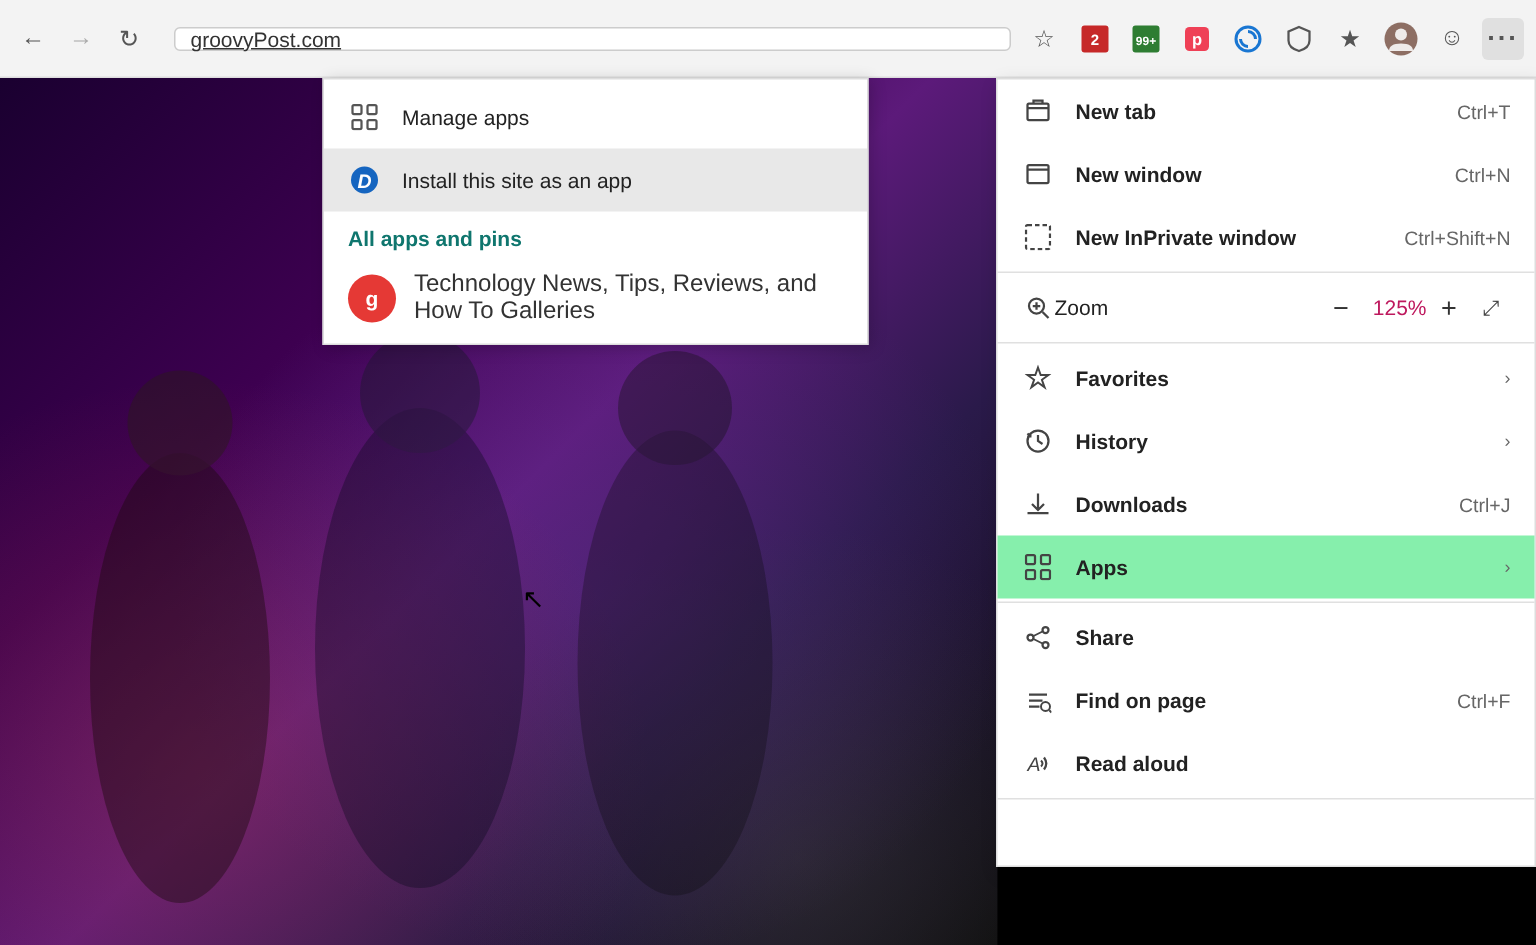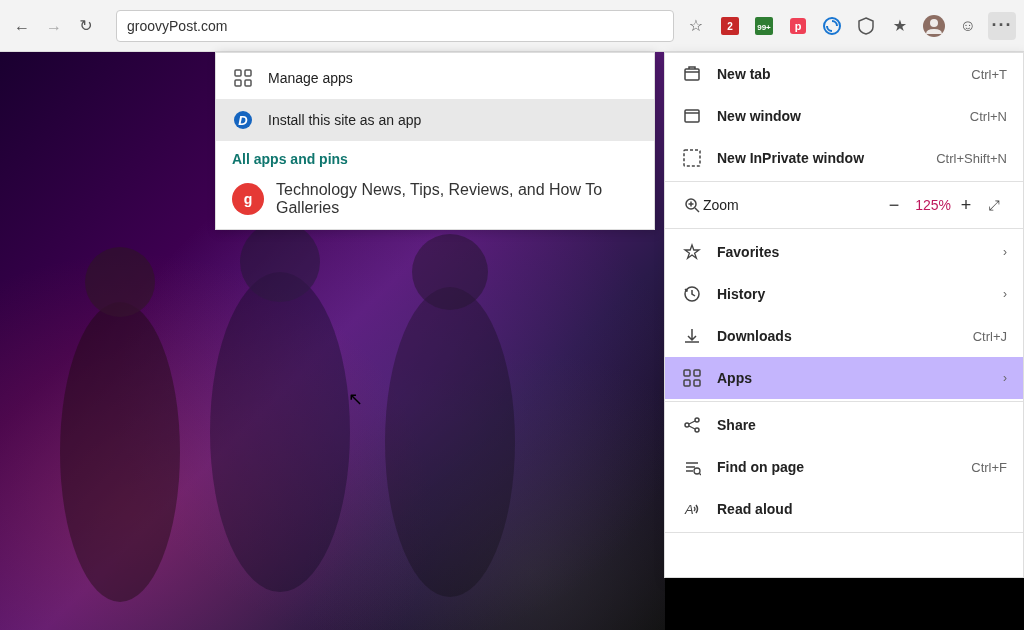--- a/index.html
+++ b/index.html
@@ -19,30 +19,31 @@
       background: #f3f3f3;
       display: flex;
       align-items: center;
       padding: 0 8px;
       border-bottom: 1px solid #ddd;
       position: relative;
       z-index: 10;
     }
     .address-bar {
       flex: 1;
-      height: 32px;
+      height: 16px;
       background: #fff;
       border: 1px solid #ccc;
       border-radius: 4px;
       display: flex;
       align-items: center;
       padding: 0 10px;
       font-size: 14px;
       color: #333;
       margin: 0 8px;
+      text-decoration: underline;
     }
     .toolbar-icons {
       display: flex;
       align-items: center;
       gap: 6px;
     }
     .toolbar-icon {
       width: 28px;
       height: 28px;
       display: flex;
@@ -74,21 +75,21 @@
         radial-gradient(ellipse at 20% 80%, rgba(180,60,60,0.3) 0%, transparent 40%),
         radial-gradient(ellipse at 60% 60%, rgba(100,50,150,0.4) 0%, transparent 50%),
         radial-gradient(ellipse at 80% 90%, rgba(60,60,60,0.5) 0%, transparent 30%);
     }
 
     
     .apps-submenu {
       position: absolute;
       top: 52px;
       left: 215px;
-      width: 440px;
+      width: 364px;
       background: #fff;
       border: 1px solid #ddd;
       box-shadow: 2px 2px 10px rgba(0,0,0,0.2);
       z-index: 200;
       padding: 4px 0;
     }
     .submenu-item {
       display: flex;
       align-items: center;
       padding: 10px 16px;
@@ -161,21 +162,21 @@
       z-index: 300;
     }
     .menu-item {
       display: flex;
       align-items: center;
       padding: 10px 16px;
       cursor: pointer;
       gap: 14px;
       min-height: 40px;
     }
-    .menu-item.active-item { background: #c4b5fd; }
+    .menu-item.active-item { background: #86efac; }
     .menu-icon {
       width: 22px;
       height: 22px;
       display: flex;
       align-items: center;
       justify-content: center;
       flex-shrink: 0;
       color: #444;
       font-size: 16px;
     }

